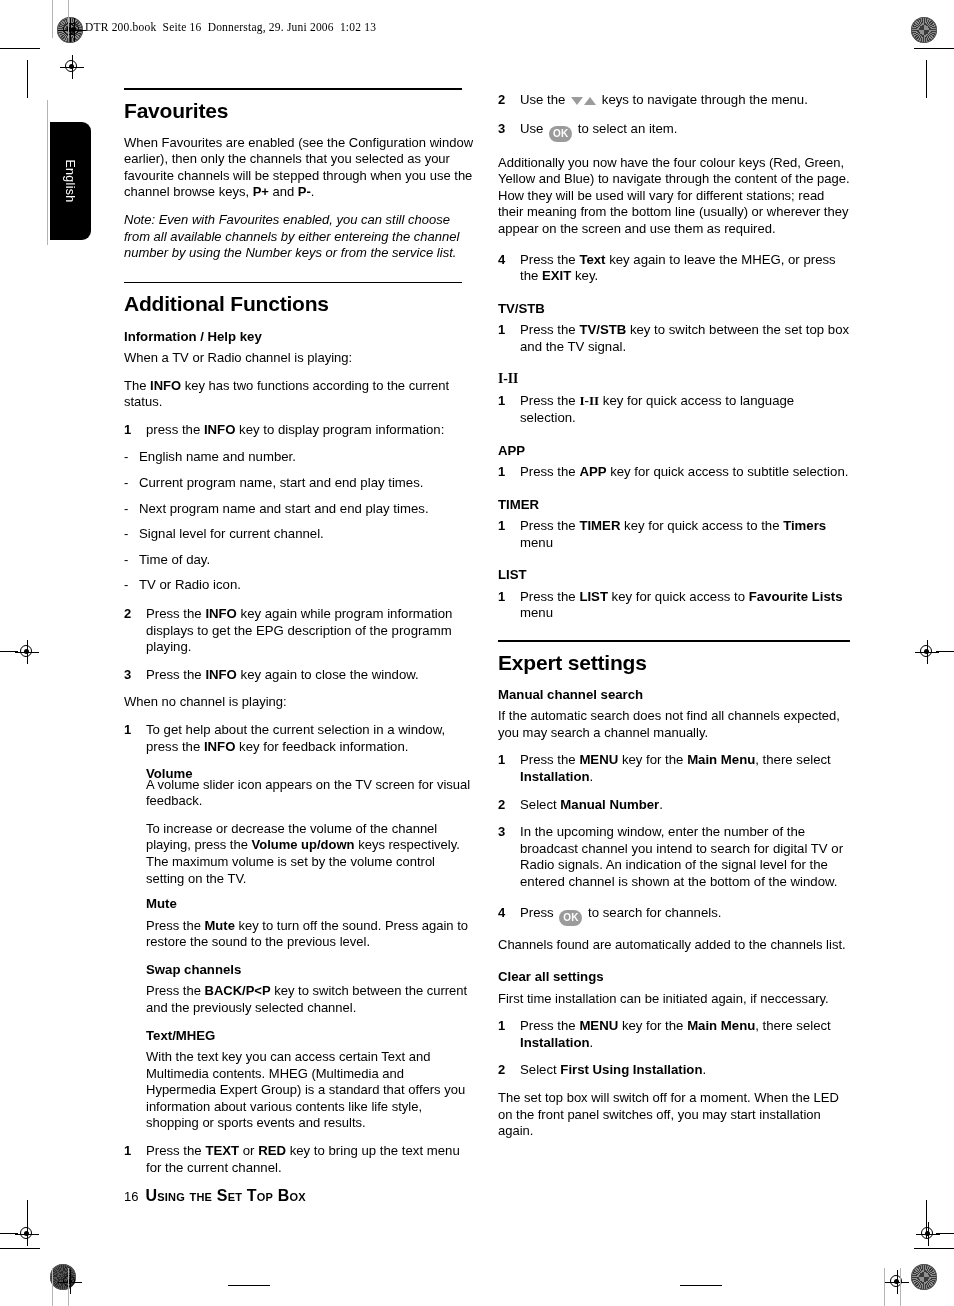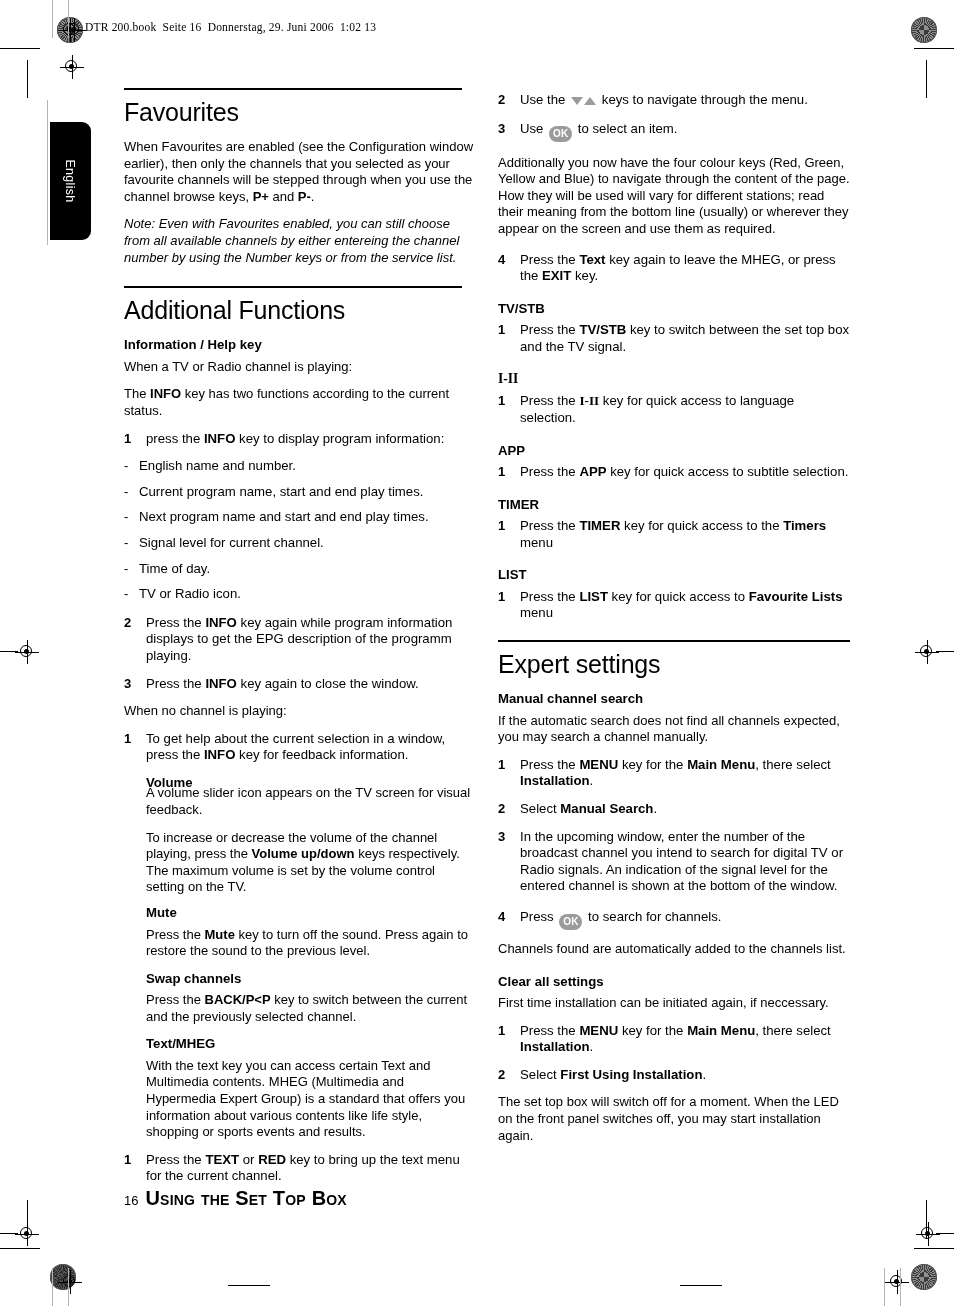--- a/index.html
+++ b/index.html
@@ -117,22 +117,22 @@
   .col-right { left: 498px; }
 
   .rule {
     height: 1.6px;
     background: #000;
     margin-bottom: 9px;
   }
   .rule.left-rule  { width: 338px; margin-left: 0; }
 
   h1.section {
-    font-size: 25px;
-    font-weight: normal;
+    font-size: 21px;
+    font-weight: bold;
     margin: 0 0 13px 0;
     letter-spacing: -0.2px;
     line-height: 1.1;
   }
   h2.sub {
     font-size: 13.2px;
     font-weight: bold;
     margin: 0 0 5px 0;
     line-height: 1.25;
   }
@@ -217,21 +217,21 @@
     display: flex;
     align-items: baseline;
     font-weight: bold;
   }
   .footer .pageno {
     font-size: 13px;
     font-weight: normal;
     margin-right: 7px;
   }
   .footer .title {
-    font-size: 20px;
+    font-size: 16px;
     font-weight: bold;
     font-variant: small-caps;
     letter-spacing: 0.2px;
   }
 </style>
 </head>
 <body>
 
 <div class="reg-rosette" style="left:57px;top:17px;"></div>
 <div class="reg-rosette dark" style="left:50px;top:1264px;"></div>
@@ -464,21 +464,21 @@
   <h2 class="sub indent">Manual channel search</h2>
   <p class="body indent">If the automatic search does not find all channels expected, you may search a channel manually.</p>
 
   <div class="step">
     <span class="num">1</span>
     <span class="txt"><span>Press the </span><b>MENU</b><span> key for the </span><b>Main Menu</b><span>, there select </span><b>Installation</b><span>.</span></span>
   </div>
 
   <div class="step">
     <span class="num">2</span>
-    <span class="txt"><span>Select </span><b>Manual Search</b><span>.</span></span>
+    <span class="txt"><span>Select </span><b>Manual Number</b><span>.</span></span>
   </div>
 
   <div class="step" style="margin-bottom:14px;">
     <span class="num">3</span>
     <span class="txt">In the upcoming window, enter the number of the broadcast channel you intend to search for digital TV or Radio signals. An indication of the signal level for the entered channel is shown at the bottom of the window.</span>
   </div>
 
   <div class="step">
     <span class="num">4</span>
     <span class="txt"><span>Press </span><span class="ok-key">OK</span><span> to search for channels.</span></span>

